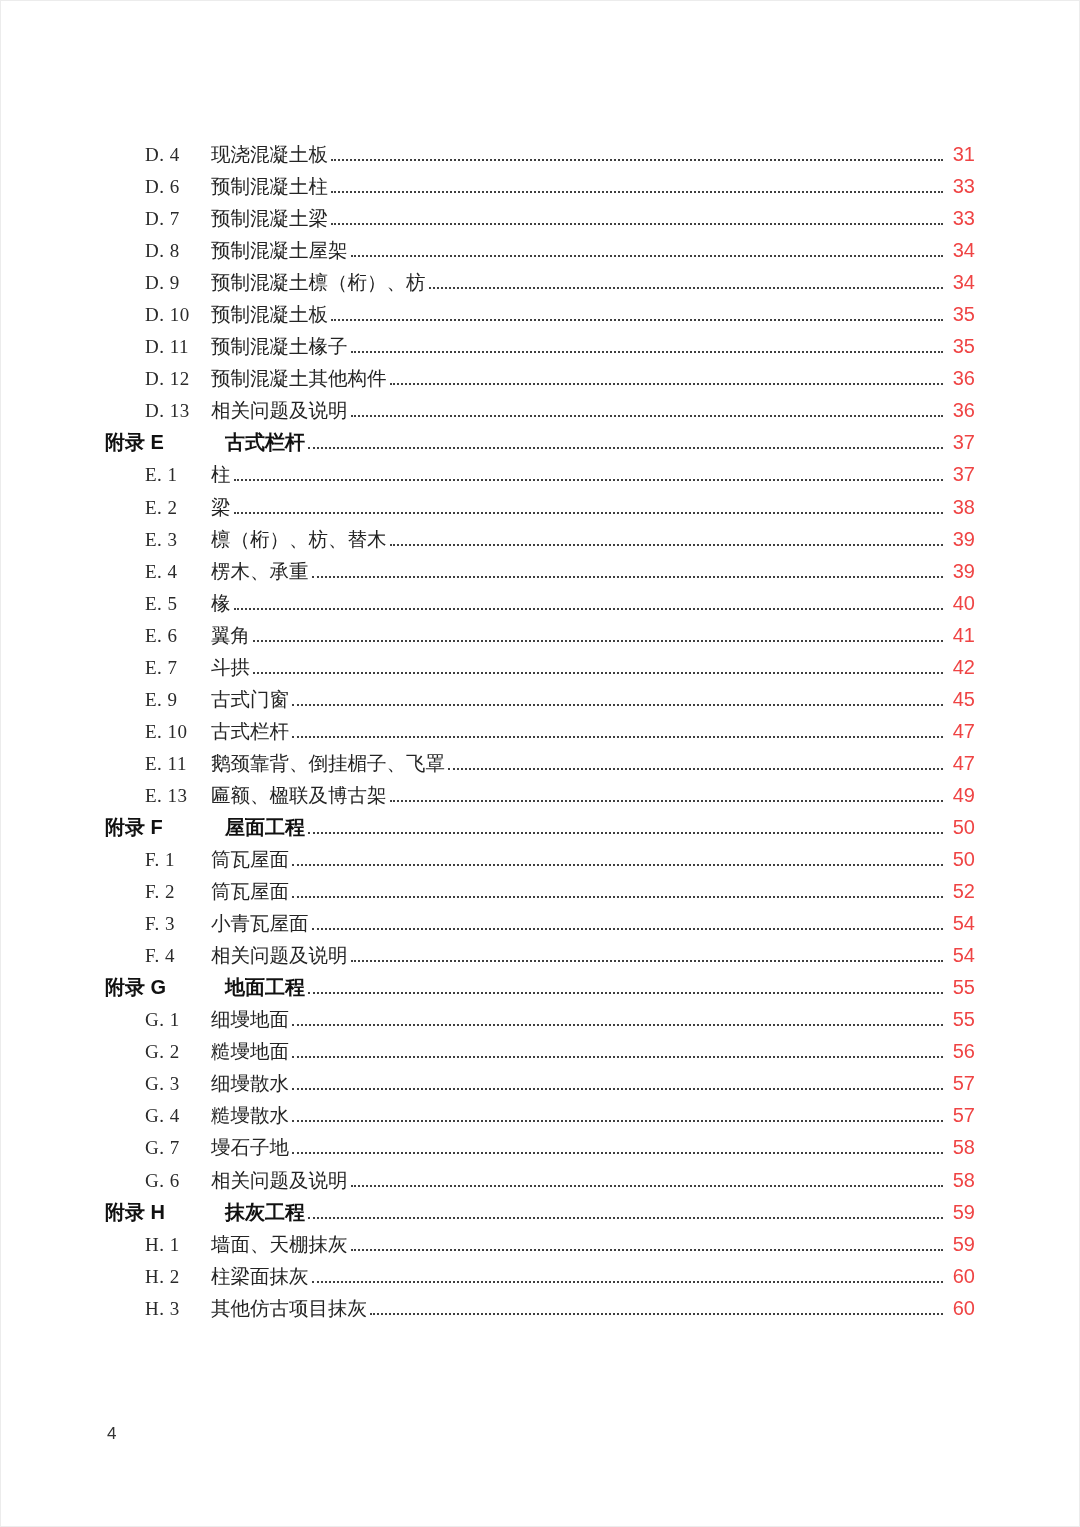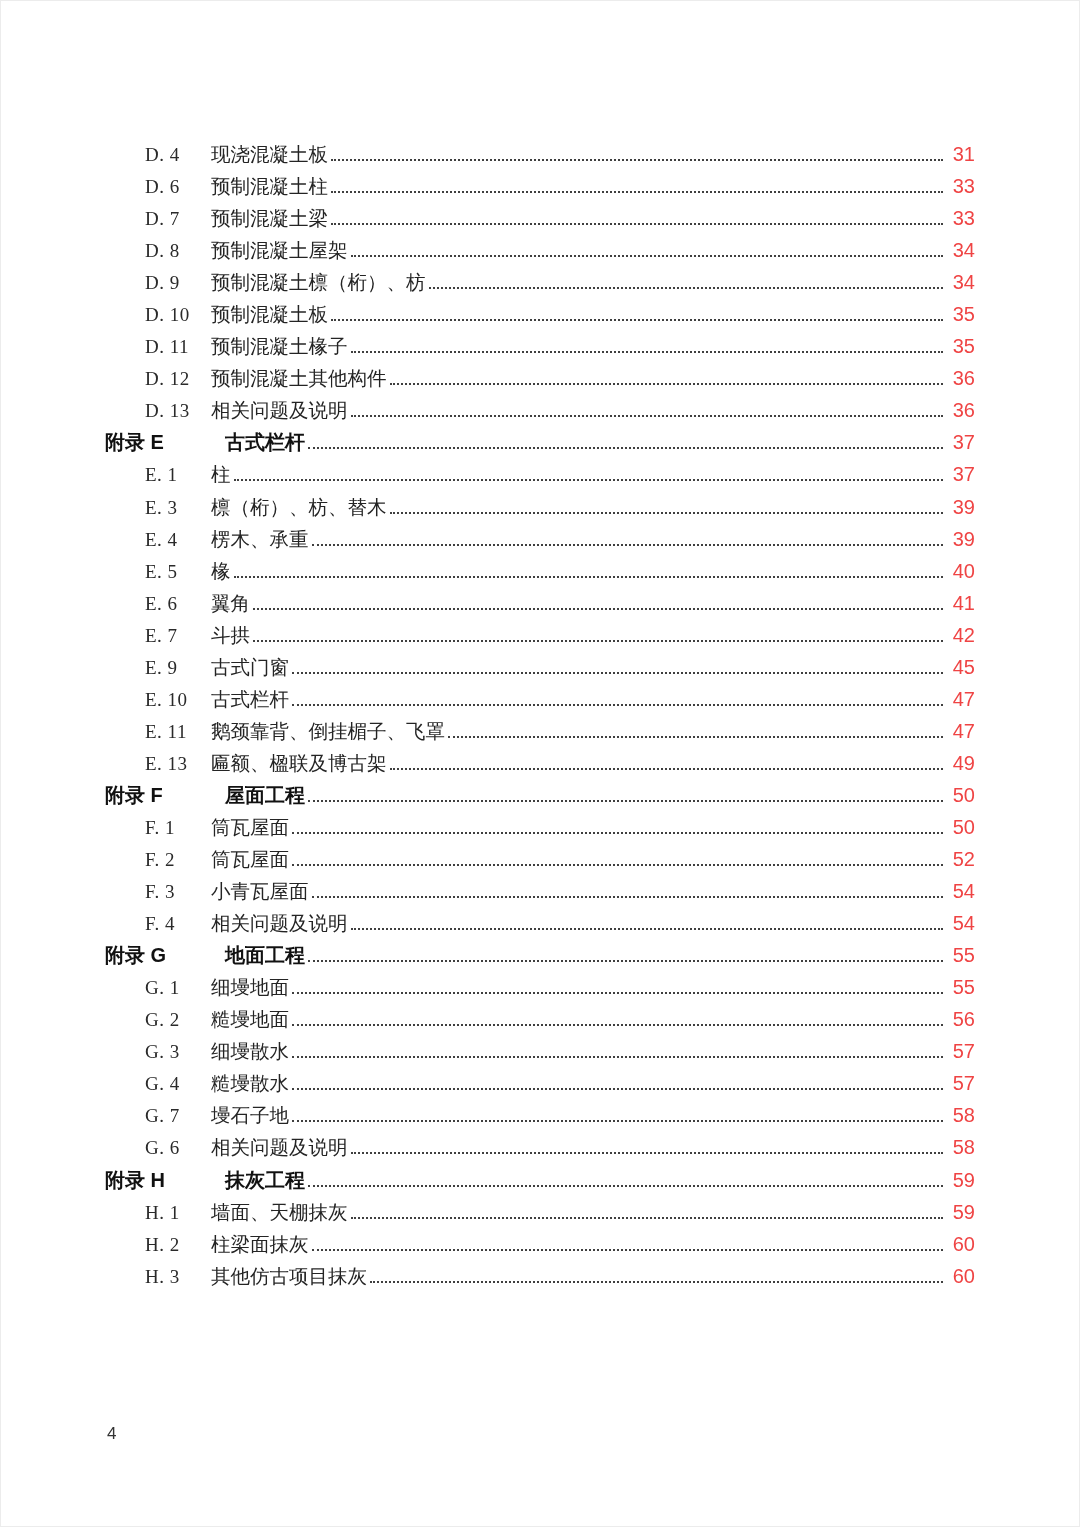--- a/index.html
+++ b/index.html
@@ -157,20 +157,26 @@
       <span class="pagenum">37</span>
     </div>
 
     <div class="row sub">
       <span class="prefix">E. 1</span>
       <span class="title">柱</span>
       <span class="leader"></span>
       <span class="pagenum">37</span>
     </div>
 
+    <div class="row sub">
+      <span class="prefix">E. 2</span>
+      <span class="title">梁</span>
+      <span class="leader"></span>
+      <span class="pagenum">38</span>
+    </div>
 
     <div class="row sub">
       <span class="prefix">E. 3</span>
       <span class="title">檩（桁）、枋、替木</span>
       <span class="leader"></span>
       <span class="pagenum">39</span>
     </div>
 
     <div class="row sub">
       <span class="prefix">E. 4</span>

